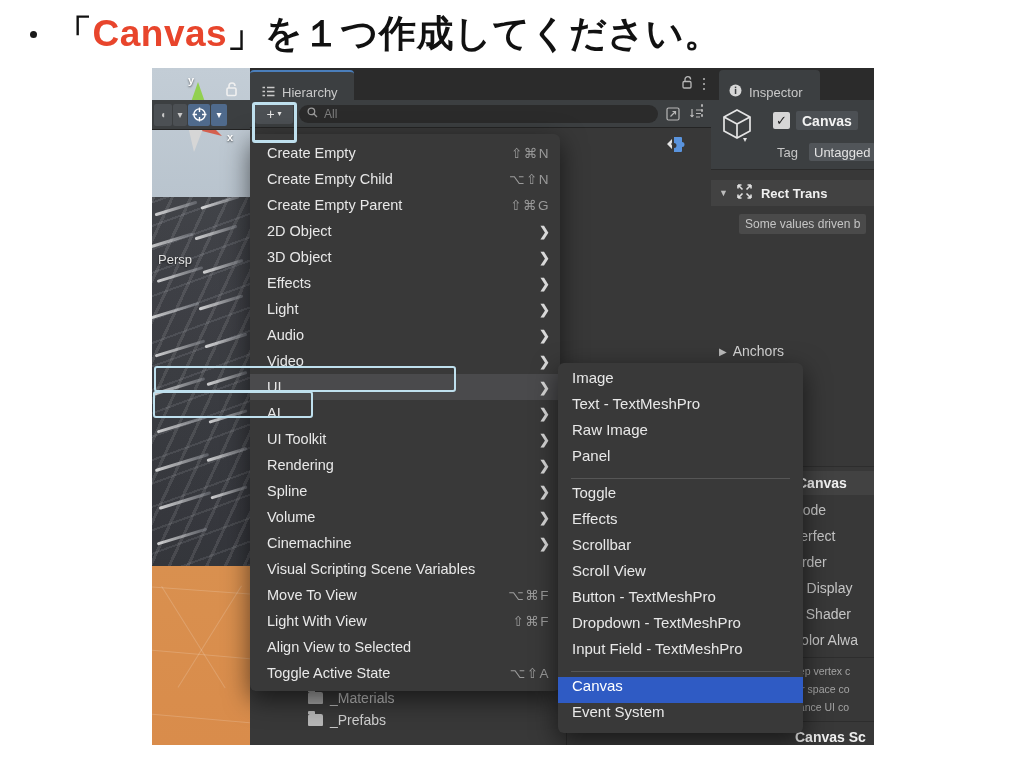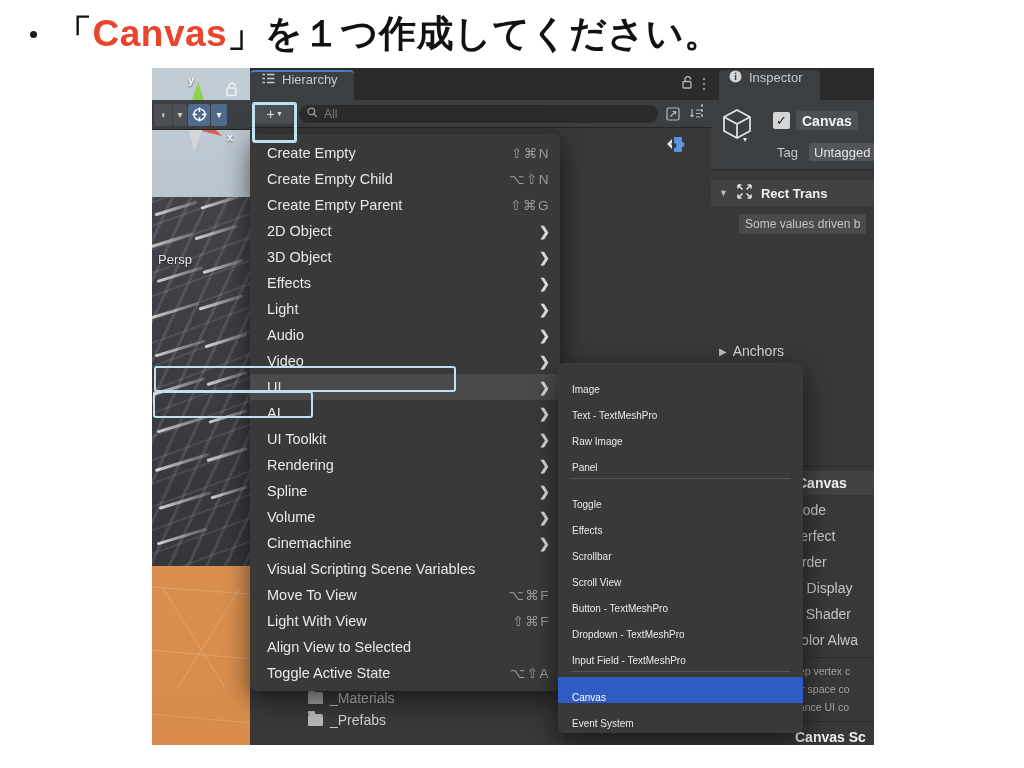--- a/index.html
+++ b/index.html
@@ -86,21 +86,21 @@
   #hierarchy-panel {
     position:absolute; left:98px; top:0; width:461px; height:677px;
     background:#383838;
   }
   .panel-tabbar {
     position:relative; height:32px; background:#2b2b2b;
   }
   .panel-tab {
     position:absolute; left:0; top:2px; height:30px; padding:0 16px 0 12px;
     background:#3c3f41; border-top:2px solid #4a7ebb;
-    border-radius:4px 4px 0 0; display:flex; align-items:flex-start; gap:7px;
+    border-radius:4px 4px 0 0; display:flex; align-items:flex-end; gap:7px;
     color:#c9c9c9; font-size:13px;
   }
   .tab-right-icons {
     position:absolute; right:6px; top:0; height:32px; display:flex;
     align-items:center; gap:10px; color:#b8b8b8;
   }
   .hier-toolbar {
     height:28px; background:#3c3f41; display:flex; align-items:center;
     padding:0 5px; gap:6px; border-bottom:1px solid #242424;
   }
@@ -144,21 +144,21 @@
             display:flex; align-items:center; justify-content:center; }
 
   
   #inspector-panel {
     position:absolute; left:559px; top:0; width:163px; height:677px;
     background:#383838;
   }
   #inspector-tab {
     position:absolute; left:8px; top:2px; height:30px; padding:0 18px 0 10px;
     background:#3c3f41; border-radius:4px 4px 0 0; display:flex;
-    align-items:flex-start; gap:7px; color:#c9c9c9; font-size:13px;
+    align-items:flex-end; gap:7px; color:#c9c9c9; font-size:13px;
   }
   #inspector-tabbar { position:absolute; left:0; top:0; width:163px; height:32px;
                       background:#2b2b2b; }
   #insp-header {
     position:absolute; left:0; top:32px; width:163px; height:70px;
     background:#3c3f41; border-bottom:1px solid #2b2b2b;
   }
   #go-cube { position:absolute; left:10px; top:8px; }
   #go-enabled {
     position:absolute; left:62px; top:12px; width:17px; height:17px;
@@ -229,22 +229,22 @@
   }
 
   
   #submenu {
     position:absolute; left:406px; top:295px; width:245px;
     background:#393939; border-radius:6px;
     box-shadow: 0 8px 26px rgba(0,0,0,.58);
     padding:6px 0 4px 0; z-index: 50;
   }
   .sub-item {
-    height:26px; display:flex; align-items:flex-end; padding:0 10px 0 14px;
-    color:#e8e8e8; font-size:10px; white-space:nowrap;
+    height:26px; display:flex; align-items:flex-start; padding:0 10px 0 14px;
+    color:#e8e8e8; font-size:15px; white-space:nowrap;
   }
   .sub-item.selected { background:#2f5bc4; color:#ffffff; }
   .sub-sep { height:1px; background:#565656; margin:5px 13px; }
   #canvas-annot {
     position:absolute; left:1px; top:323px; width:160px; height:27px;
     border:2.5px solid #bfe0ee; border-radius:3px; pointer-events:none; z-index:55;
   }
 
   
   #plus-annot {

